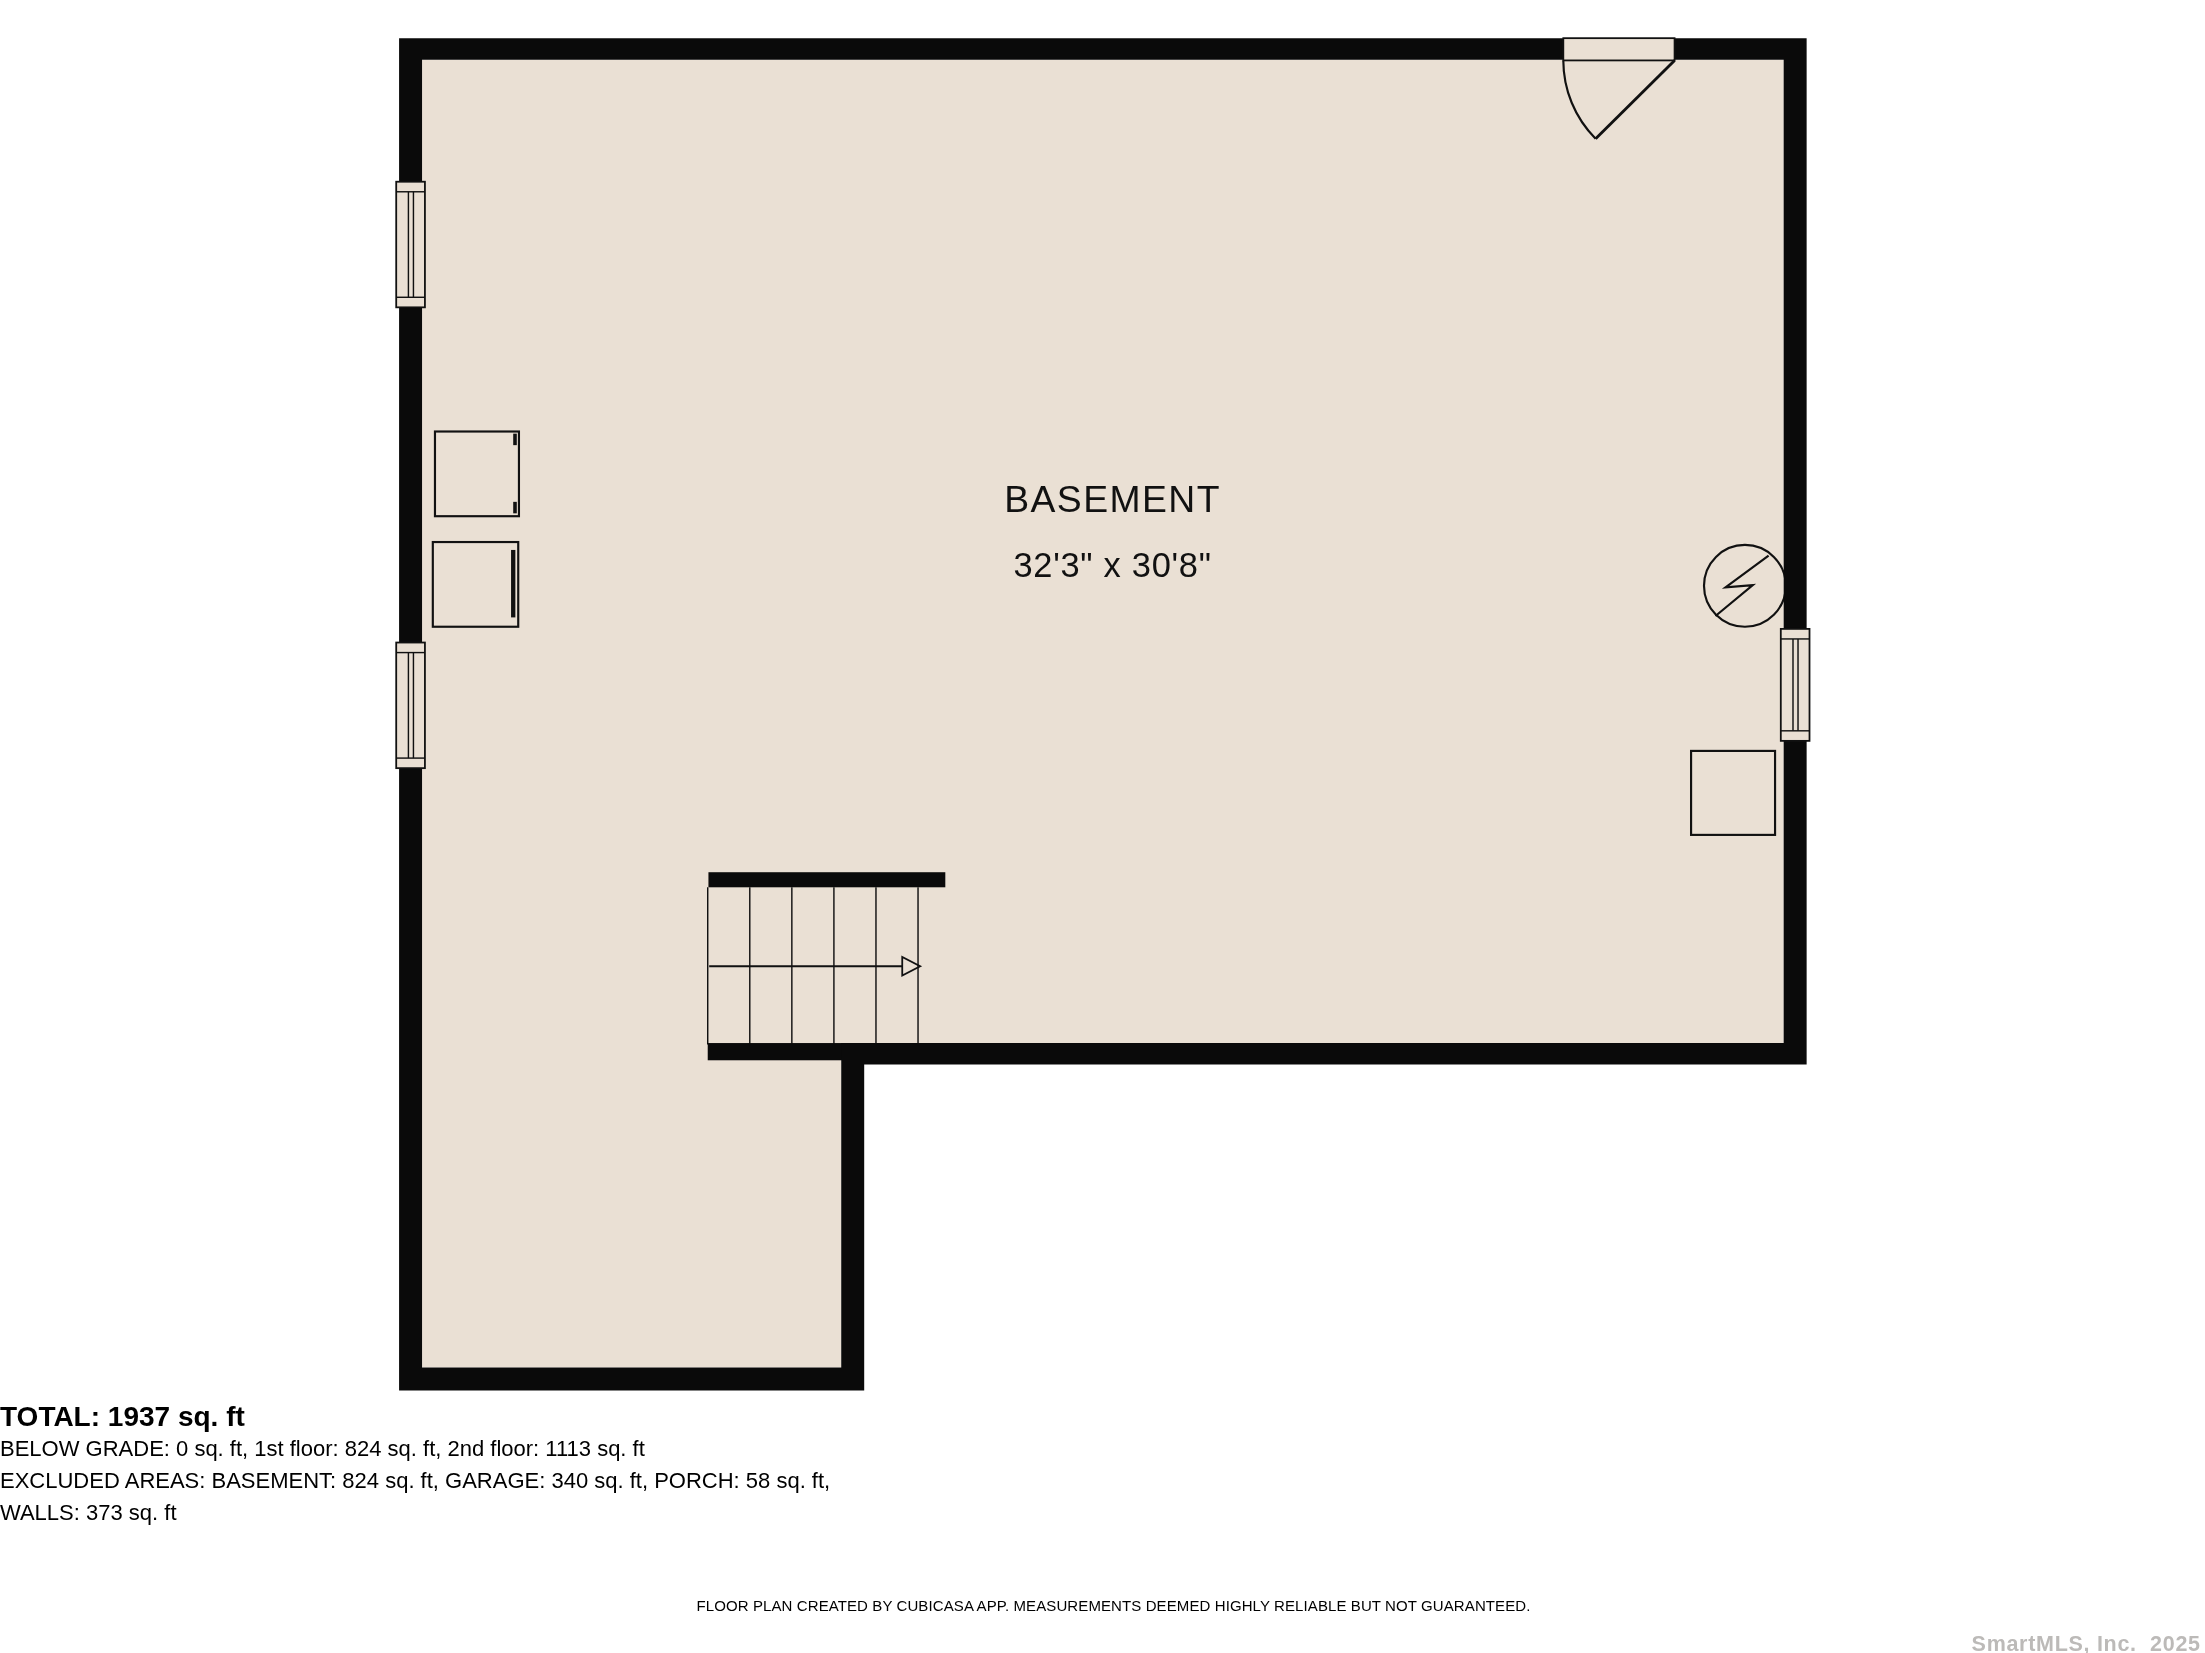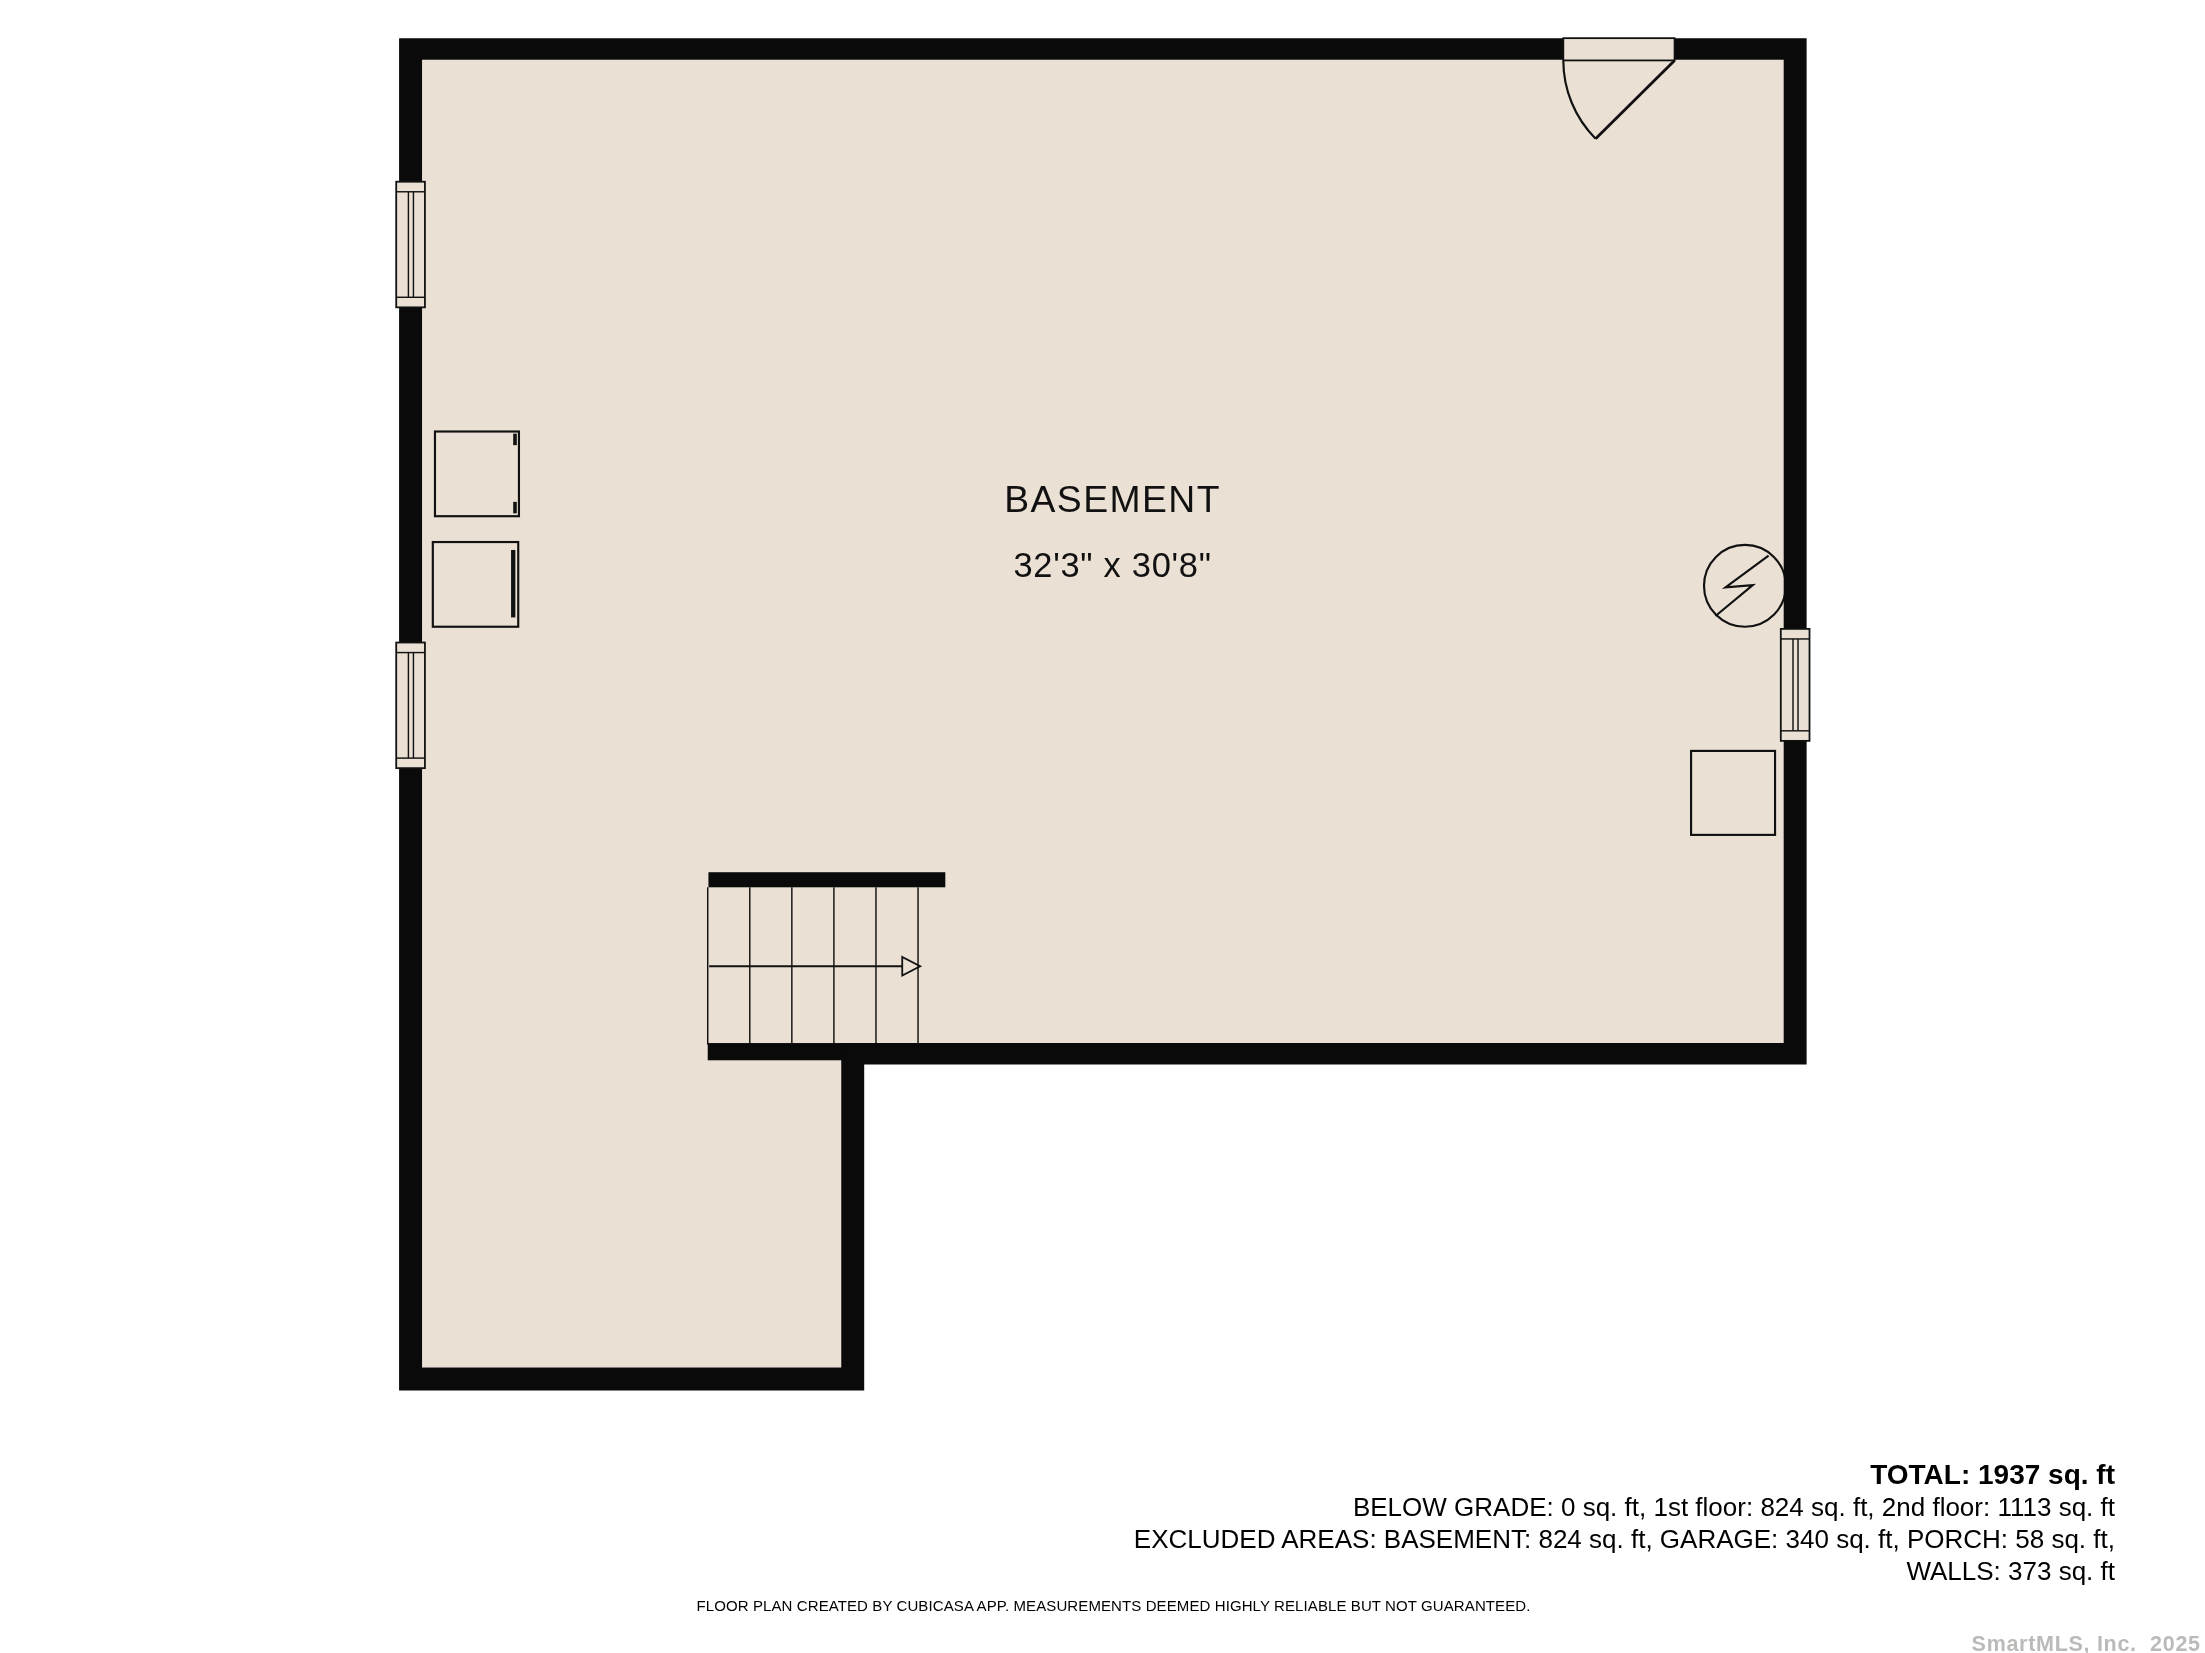--- a/index.html
+++ b/index.html
@@ -6,25 +6,25 @@
   body {
     width: 2205px; height: 1654px;
     position: relative;
     background: #ffffff;
     overflow: hidden;
     font-family: "Liberation Sans", sans-serif;
     color: #000;
   }
   #plan-svg { position: absolute; left: 0; top: 0; }
   .summary {
-    position: absolute; left: 0; top: 1459px; width: 2115px;
-    text-align: right; line-height: 32px;
+    position: absolute; left: 0; top: 1401px; width: 2115px;
+    text-align: left; line-height: 32px;
   }
   .summary .total-line { font-size: 28px; font-weight: bold; }
-  .summary .area-line  { font-size: 26px; font-weight: normal; margin-left: 48px; }
+  .summary .area-line  { font-size: 22px; font-weight: normal; }
   .disclaimer {
     position: absolute; left: 11px; top: 1597px; width: 2205px;
     text-align: center; font-size: 15px; font-weight: normal;
     letter-spacing: 0.1px;
   }
   .watermark {
     position: absolute; right: 4.3px; bottom: -1.4px;
     font-size: 21.5px; font-weight: bold; letter-spacing: 0.7px;
     white-space: pre; line-height: 1;
   }

